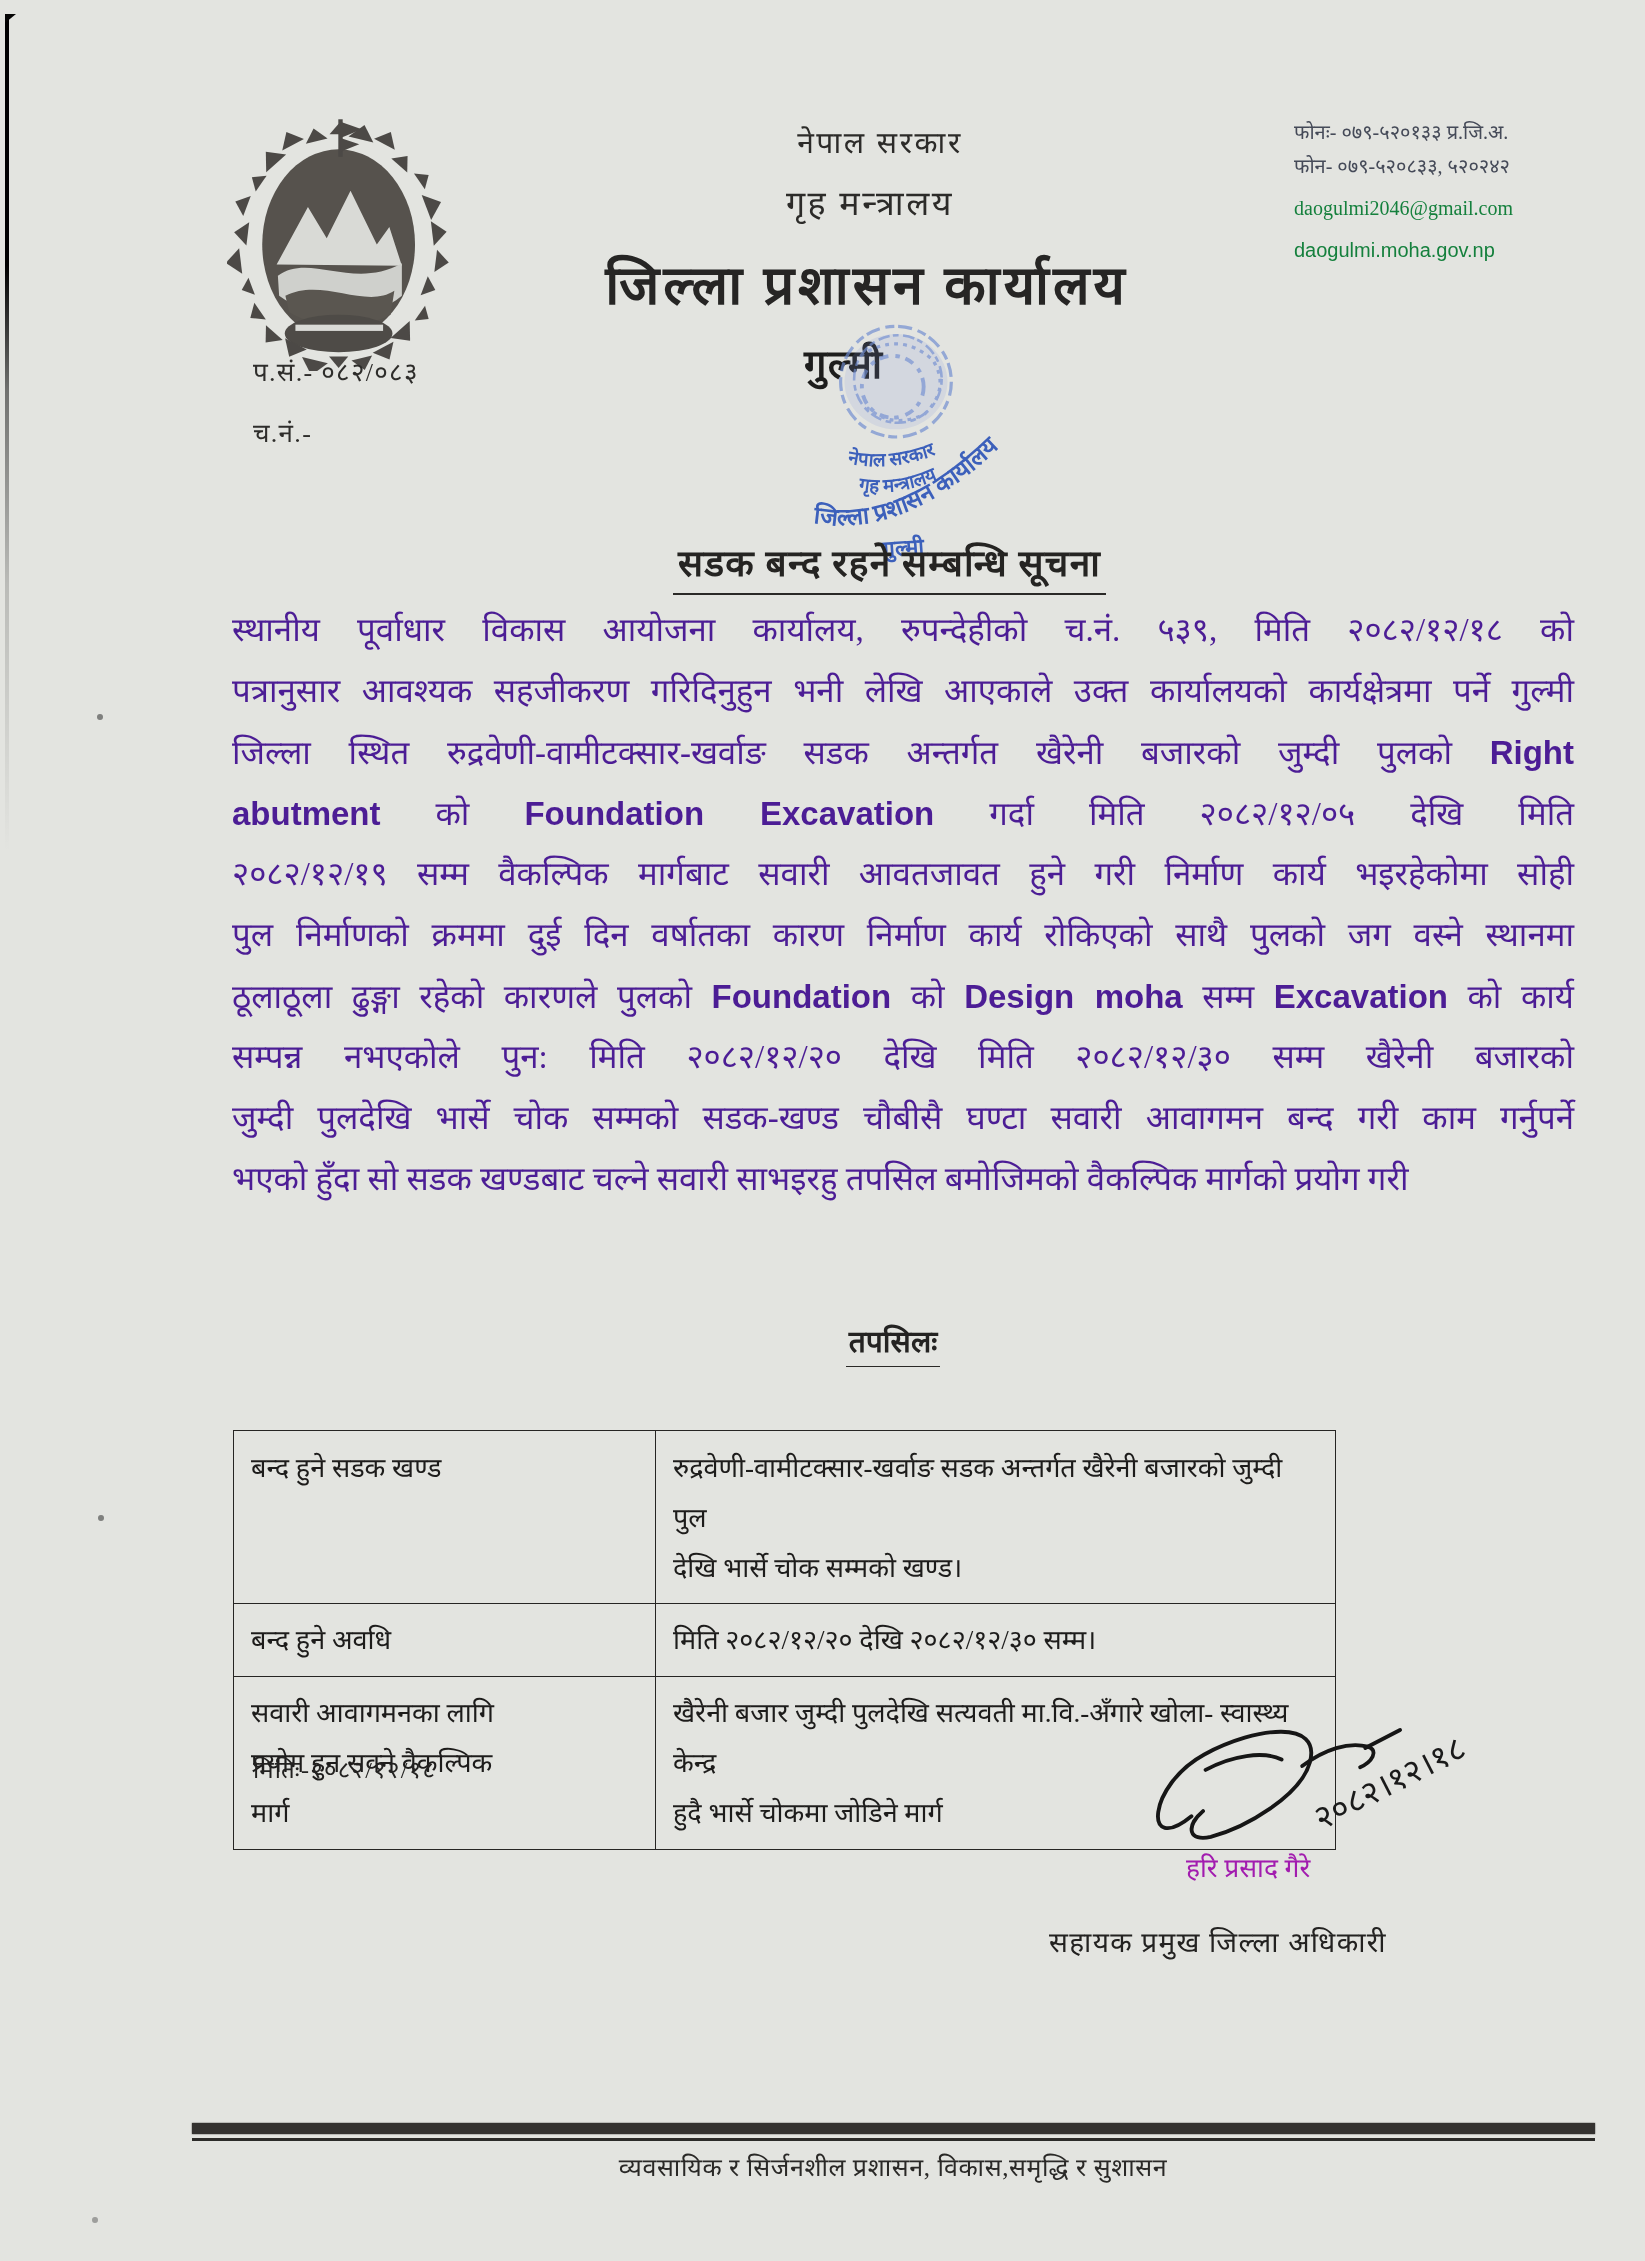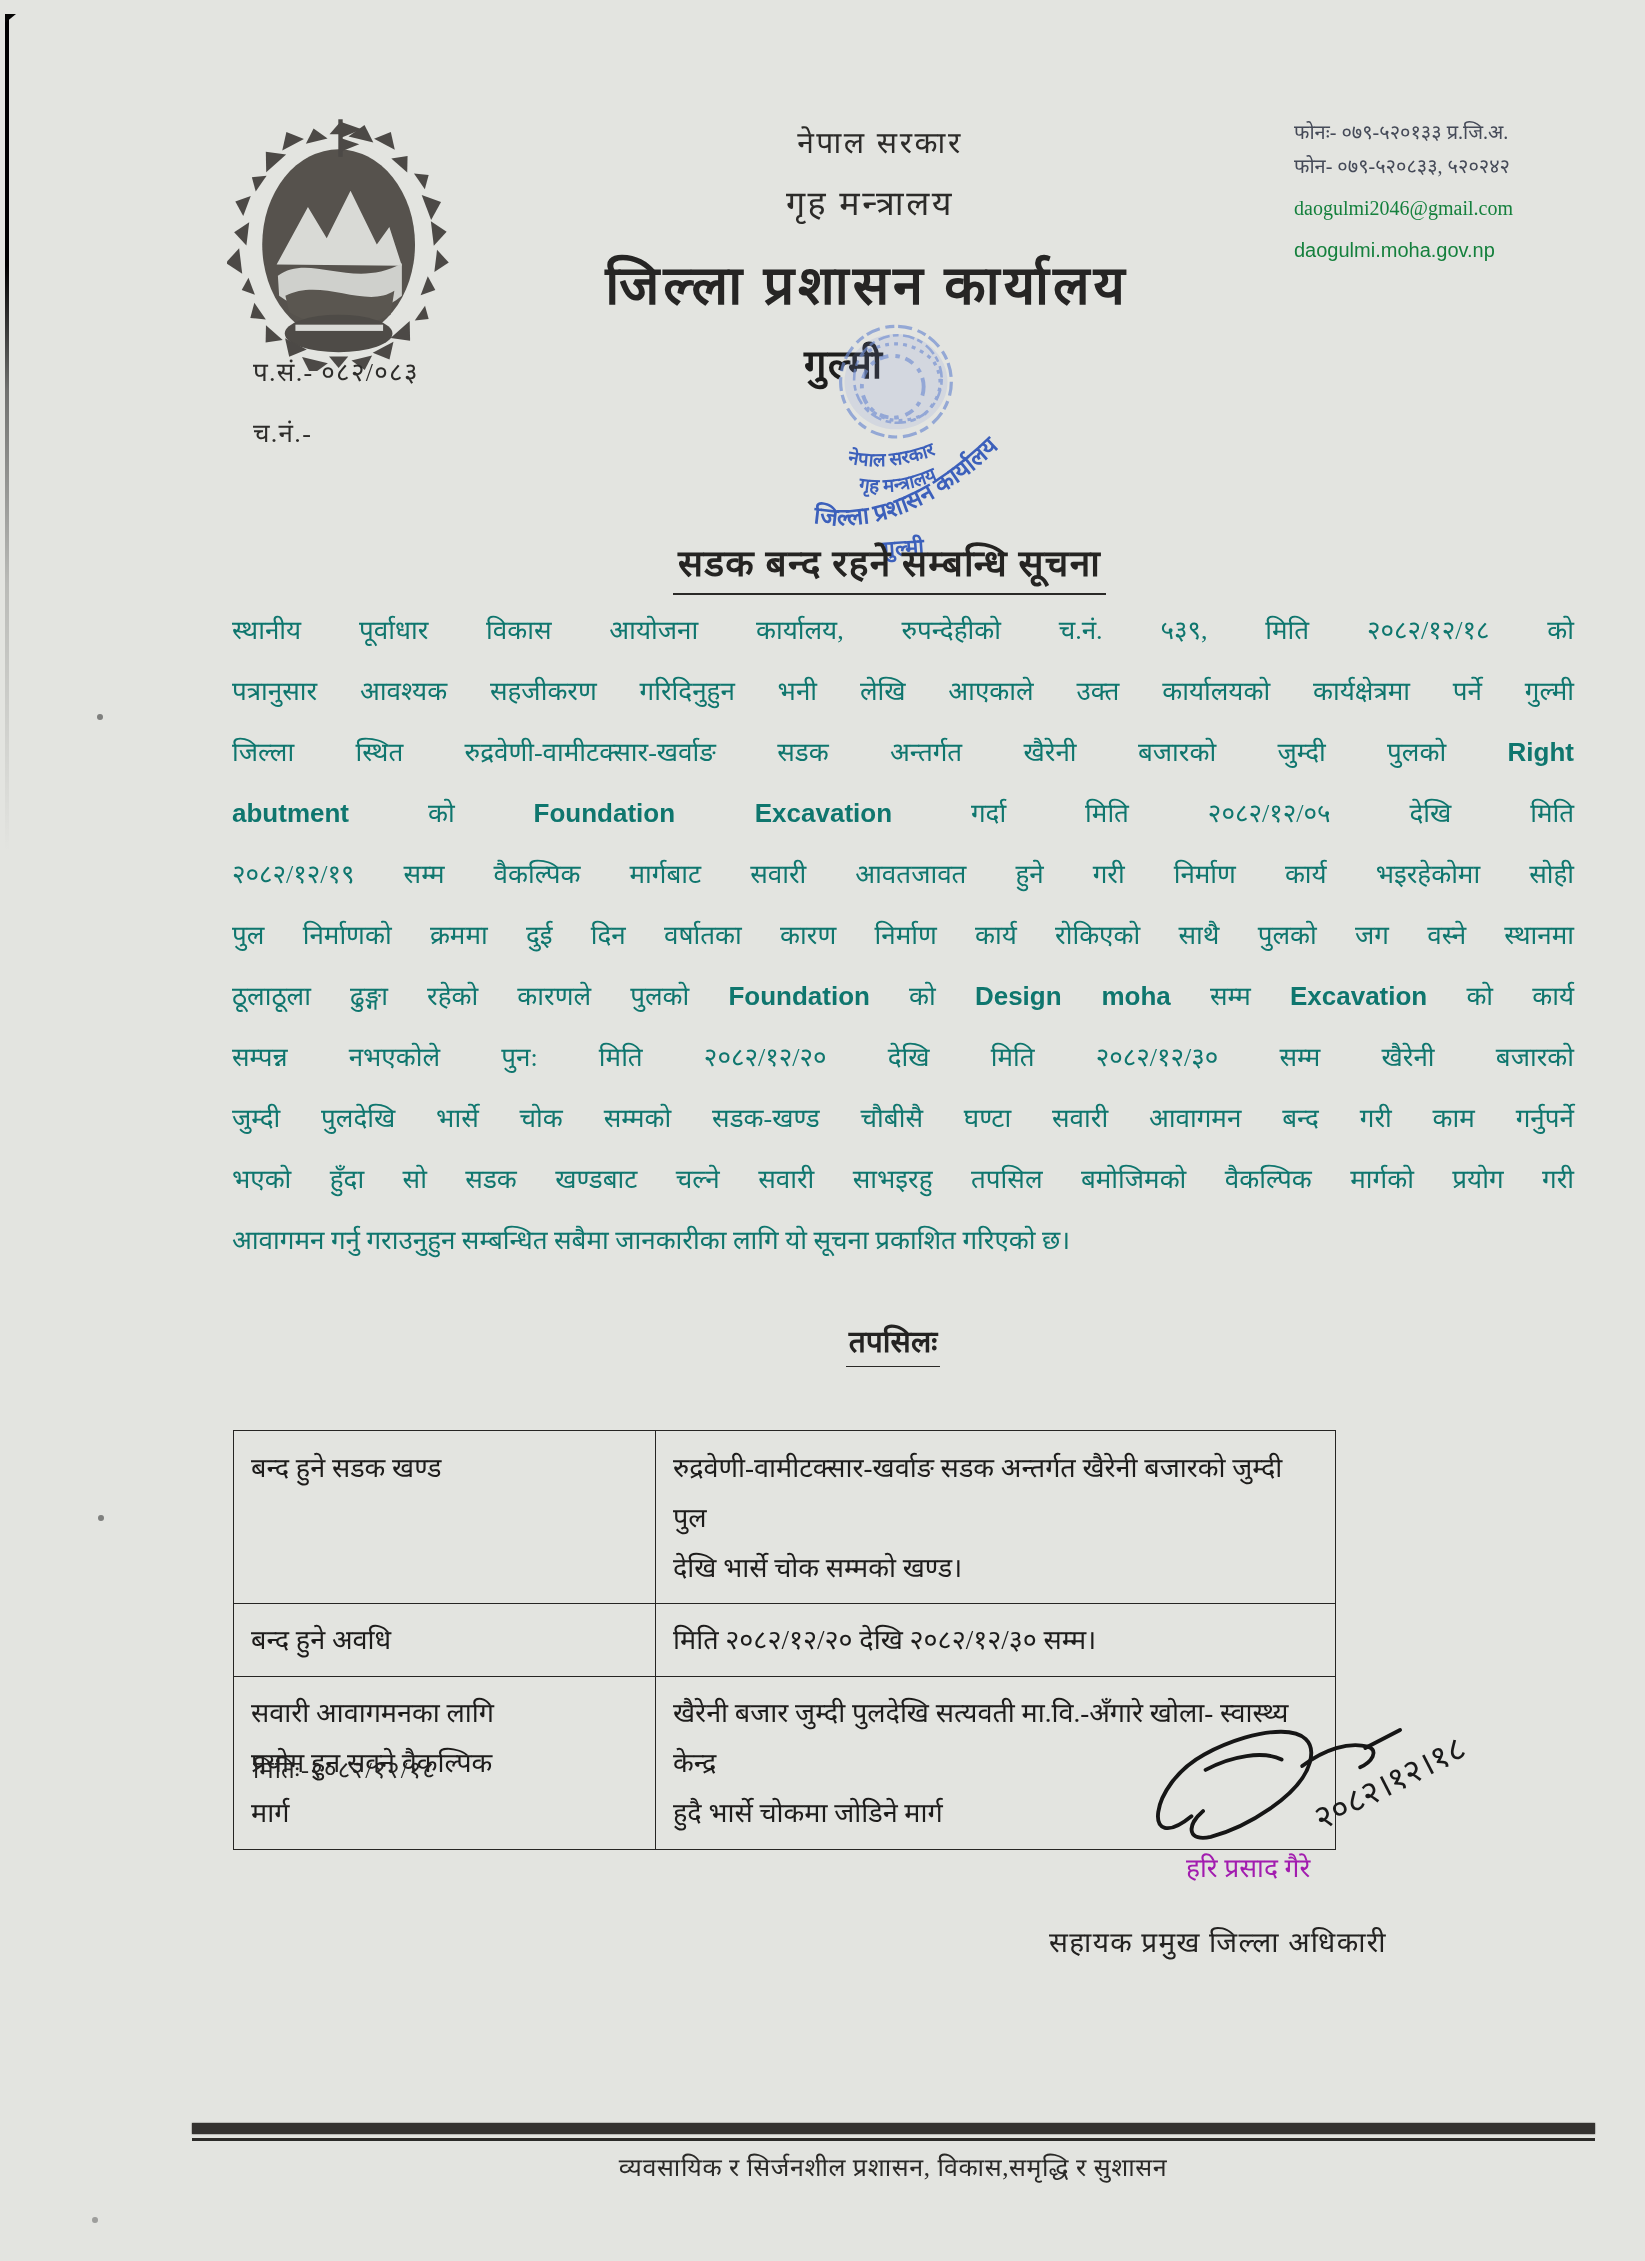--- a/index.html
+++ b/index.html
@@ -24,21 +24,21 @@
   .contact{left:1294px;top:115px;width:335px;font-size:20px;line-height:34px;color:#454a58;font-weight:500;}
   .contact .web{color:#15803d;margin-top:8px;}
   .refno{left:253px;top:353px;font-size:26px;color:#2e2d2b;letter-spacing:1.3px;}
   .chno{left:253px;top:414px;font-size:26px;color:#2e2d2b;letter-spacing:1.3px;}
   
   .title-wrap{left:0;top:536px;width:1779px;text-align:center;}
   .title{display:inline-block;font-size:37px;font-weight:600;color:#252422;
     border-bottom:2.6px solid #2a2927;padding:0 5.2px 6.4px 5.2px;letter-spacing:1.3px;}
   
   .body-par{left:232px;top:603px;width:1342px;}
-  .body-line{height:61px;line-height:55px;font-size:26px;color:#0f766e;
+  .body-line{height:61px;line-height:55px;font-size:33px;color:#4c1d95;
     text-align:justify;text-align-last:justify;font-weight:500;}
   .body-line:last-child{text-align-last:left;}
   .en-bold{font-family:"Liberation Sans","DejaVu Sans",sans-serif;font-weight:700;}
   
   .details-head-wrap{left:0;top:1320px;width:1786px;text-align:center;}
   .details-head{display:inline-block;font-size:30px;font-weight:600;color:#242322;
     border-bottom:1.9px solid #2a2927;padding:0 2.6px 5.2px 2.6px;}
   table.details{position:absolute;left:233px;top:1430px;width:1103px;
     border-collapse:collapse;table-layout:fixed;padding-left:13px;}
   table.details td{border:1.9px solid #262523;vertical-align:top;
@@ -148,21 +148,20 @@
     <div class="body-line"><span>स्थानीय पूर्वाधार विकास आयोजना कार्यालय, रुपन्देहीको च.नं. ५३९, मिति २०८२/१२/१८ को</span></div>
     <div class="body-line"><span>पत्रानुसार आवश्यक सहजीकरण गरिदिनुहुन भनी लेखि आएकाले उक्त कार्यालयको कार्यक्षेत्रमा पर्ने गुल्मी</span></div>
     <div class="body-line"><span>जिल्ला स्थित रुद्रवेणी-वामीटक्सार-खर्वाङ सडक अन्तर्गत खैरेनी बजारको जुम्दी पुलको </span><span class="en-bold">Right</span></div>
     <div class="body-line"><span class="en-bold">abutment</span><span> को </span><span class="en-bold">Foundation Excavation</span><span> गर्दा मिति २०८२/१२/०५ देखि मिति</span></div>
     <div class="body-line"><span>२०८२/१२/१९ सम्म वैकल्पिक मार्गबाट सवारी आवतजावत हुने गरी निर्माण कार्य भइरहेकोमा सोही</span></div>
     <div class="body-line"><span>पुल निर्माणको क्रममा दुई दिन वर्षातका कारण निर्माण कार्य रोकिएको साथै पुलको जग वस्ने स्थानमा</span></div>
     <div class="body-line"><span>ठूलाठूला ढुङ्गा रहेको कारणले पुलको </span><span class="en-bold">Foundation</span><span> को </span><span class="en-bold">Design moha</span><span> सम्म </span><span class="en-bold">Excavation</span><span> को कार्य</span></div>
     <div class="body-line"><span>सम्पन्न नभएकोले पुन: मिति २०८२/१२/२० देखि मिति २०८२/१२/३० सम्म खैरेनी बजारको</span></div>
     <div class="body-line"><span>जुम्दी पुलदेखि भार्से चोक सम्मको सडक-खण्ड चौबीसै घण्टा सवारी आवागमन बन्द गरी काम गर्नुपर्ने</span></div>
     <div class="body-line"><span>भएको हुँदा सो सडक खण्डबाट चल्ने सवारी साभइरहु तपसिल बमोजिमको वैकल्पिक मार्गको प्रयोग गरी</span></div>
-    <div class="body-line"><span>आवागमन गर्नु गराउनुहुन सम्बन्धित सबैमा जानकारीका लागि यो सूचना प्रकाशित गरिएको छ।</span></div>
   </div>
 
 <div class="abs details-head-wrap">
   <span class="details-head">तपसिलः</span>
 </div>
 
 <table class="details">
   <tbody>
       <tr>
     <td class="c1">

